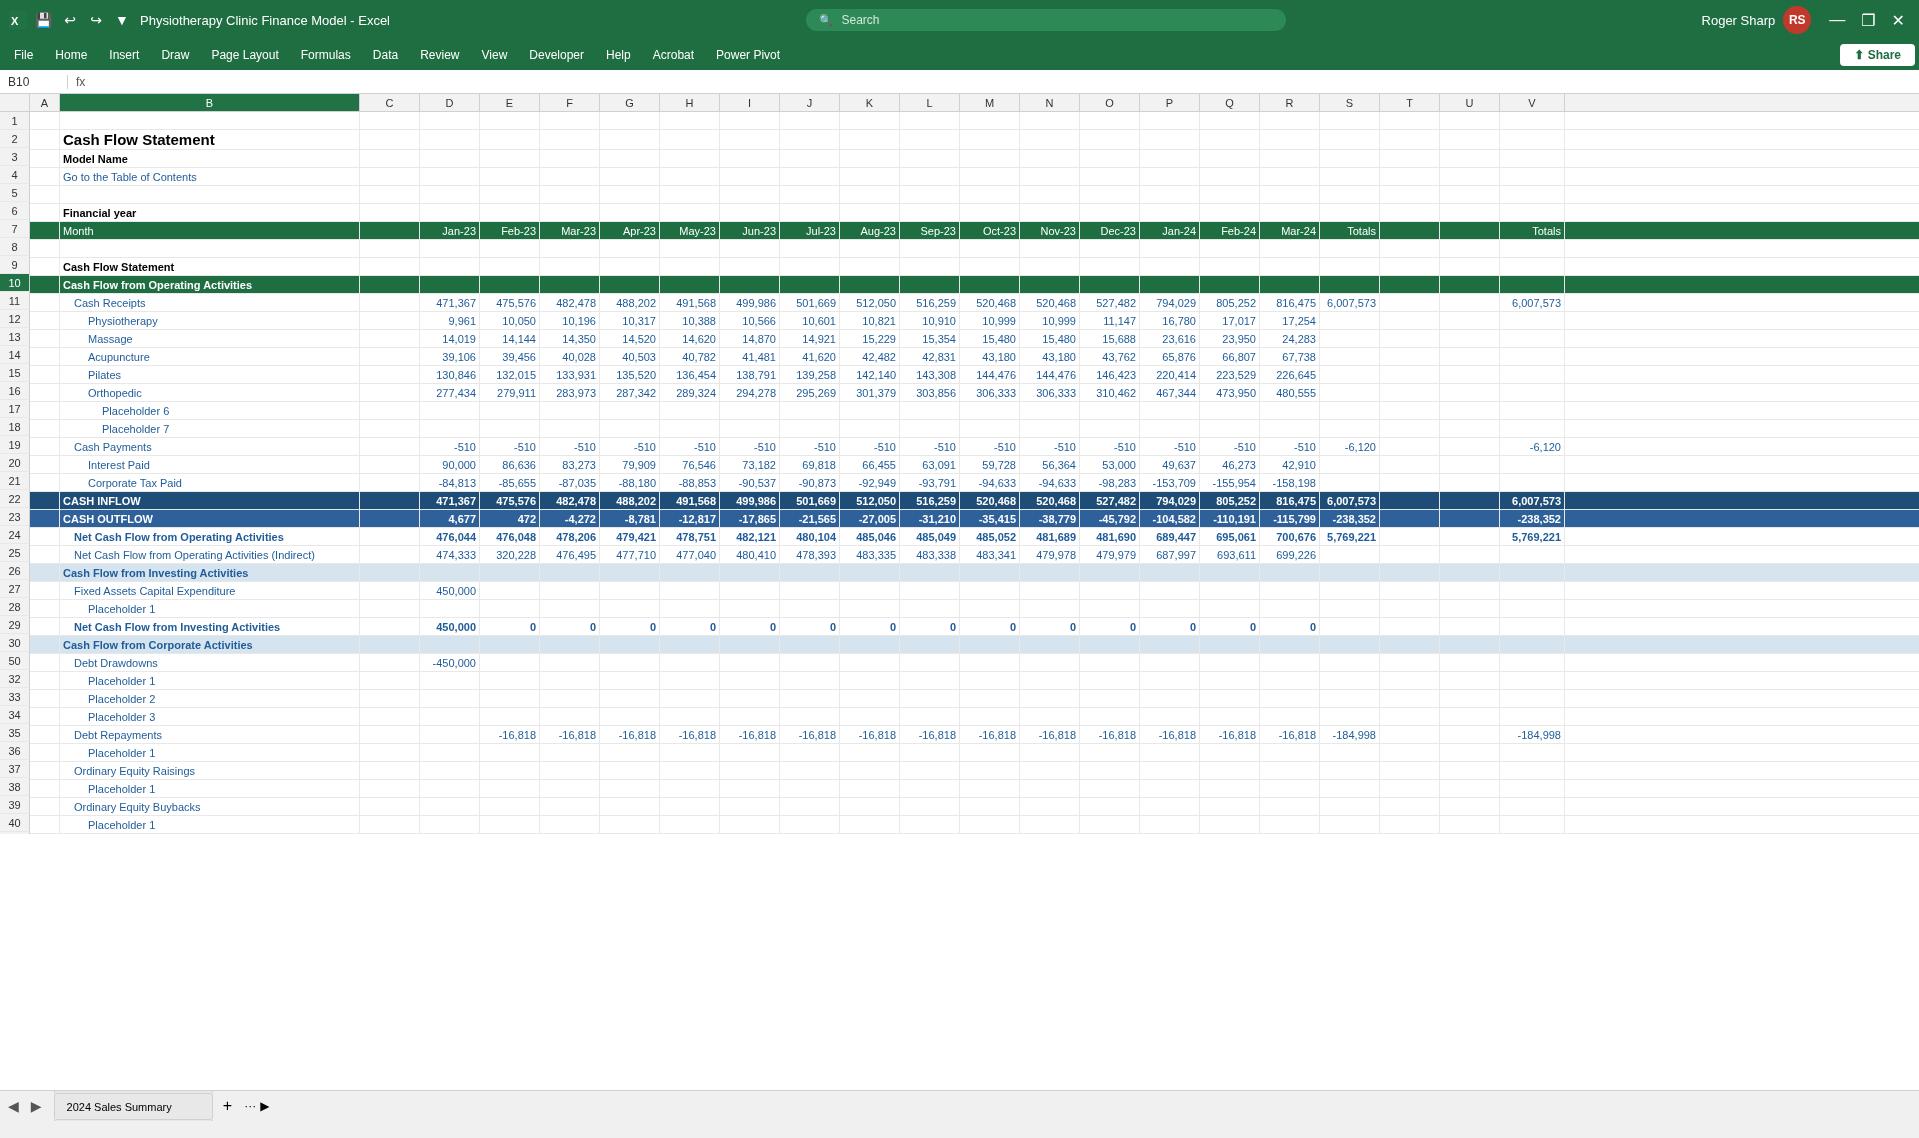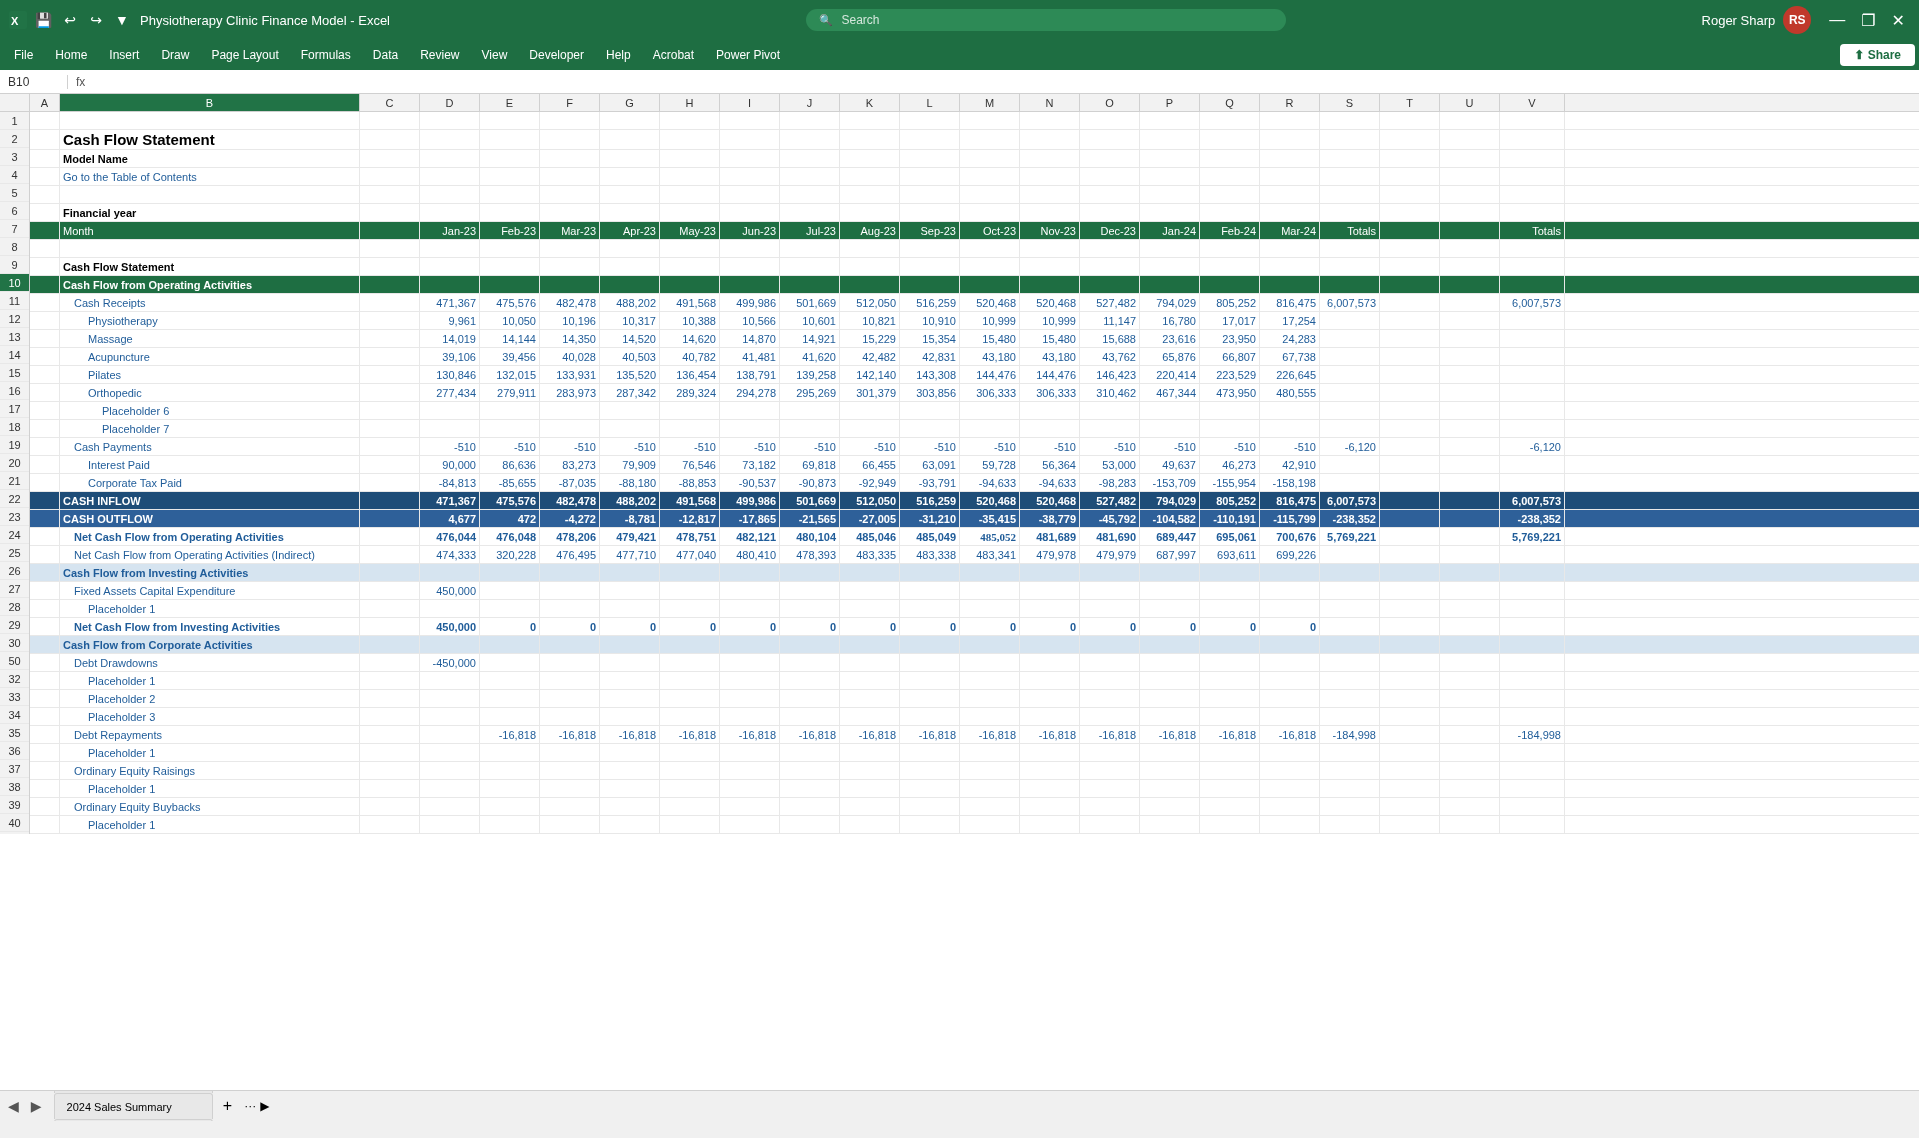--- a/index.html
+++ b/index.html
@@ -878,21 +878,21 @@
         <div class="cell" style="width: 60px;"></div>
         <div class="cell right" style="width: 60px; color: rgb(31, 92, 153); font-weight: bold;">476,044</div>
         <div class="cell right" style="width: 60px; color: rgb(31, 92, 153); font-weight: bold;">476,048</div>
         <div class="cell right" style="width: 60px; color: rgb(31, 92, 153); font-weight: bold;">478,206</div>
         <div class="cell right" style="width: 60px; color: rgb(31, 92, 153); font-weight: bold;">479,421</div>
         <div class="cell right" style="width: 60px; color: rgb(31, 92, 153); font-weight: bold;">478,751</div>
         <div class="cell right" style="width: 60px; color: rgb(31, 92, 153); font-weight: bold;">482,121</div>
         <div class="cell right" style="width: 60px; color: rgb(31, 92, 153); font-weight: bold;">480,104</div>
         <div class="cell right" style="width: 60px; color: rgb(31, 92, 153); font-weight: bold;">485,046</div>
         <div class="cell right" style="width: 60px; color: rgb(31, 92, 153); font-weight: bold;">485,049</div>
-        <div class="cell right" style="width: 60px; color: rgb(31, 92, 153); font-weight: bold; font-family: Liberation Serif, serif;">485,052</div>
+        <div class="cell right" style="width: 60px; color: rgb(31, 92, 153); font-weight: bold;">485,052</div>
         <div class="cell right" style="width: 60px; color: rgb(31, 92, 153); font-weight: bold;">481,689</div>
         <div class="cell right" style="width: 60px; color: rgb(31, 92, 153); font-weight: bold;">481,690</div>
         <div class="cell right" style="width: 60px; color: rgb(31, 92, 153); font-weight: bold;">689,447</div>
         <div class="cell right" style="width: 60px; color: rgb(31, 92, 153); font-weight: bold;">695,061</div>
         <div class="cell right" style="width: 60px; color: rgb(31, 92, 153); font-weight: bold;">700,676</div>
         <div class="cell right" style="width: 60px; color: rgb(31, 92, 153); font-weight: bold;">5,769,221</div>
         <div class="cell right" style="width: 60px;"></div>
         <div class="cell right" style="width: 60px;"></div>
         <div class="cell right" style="width: 65px; color: rgb(31, 92, 153); font-weight: bold;">5,769,221</div>
       </div>

